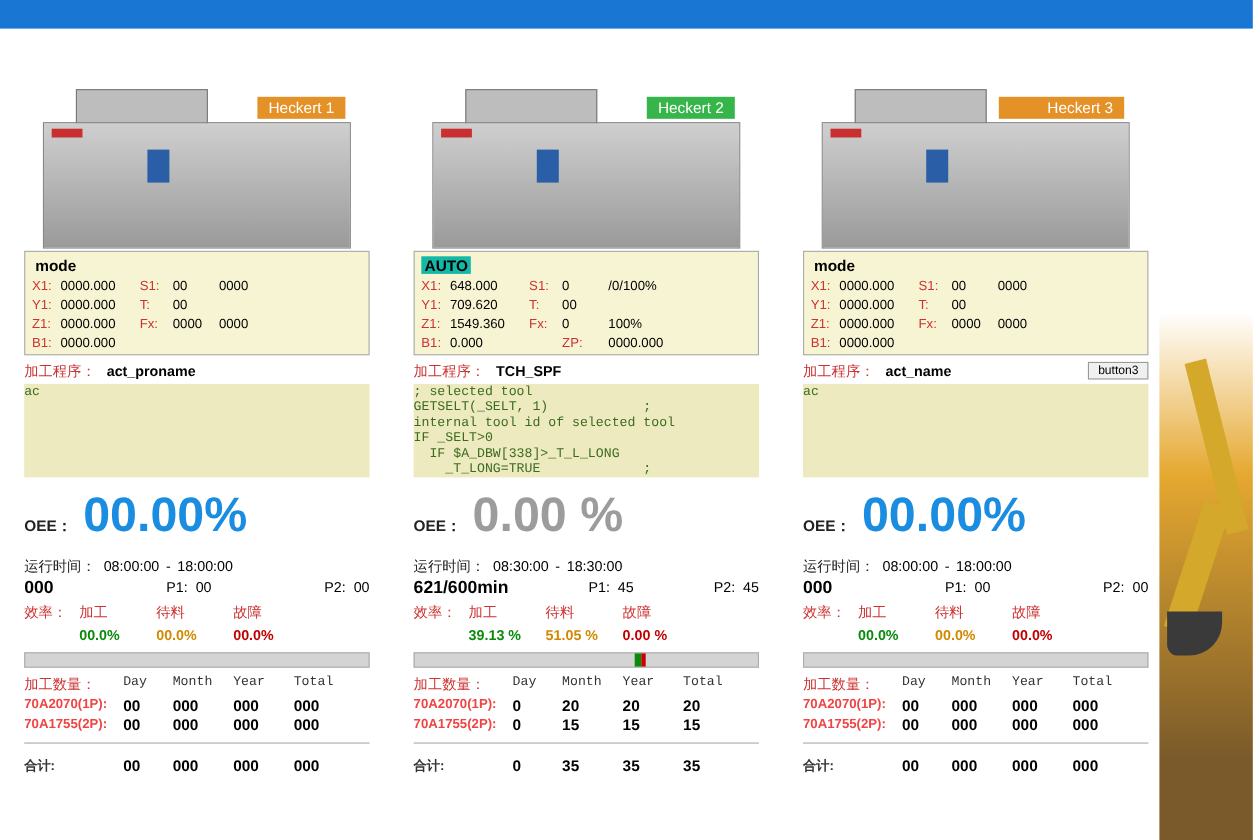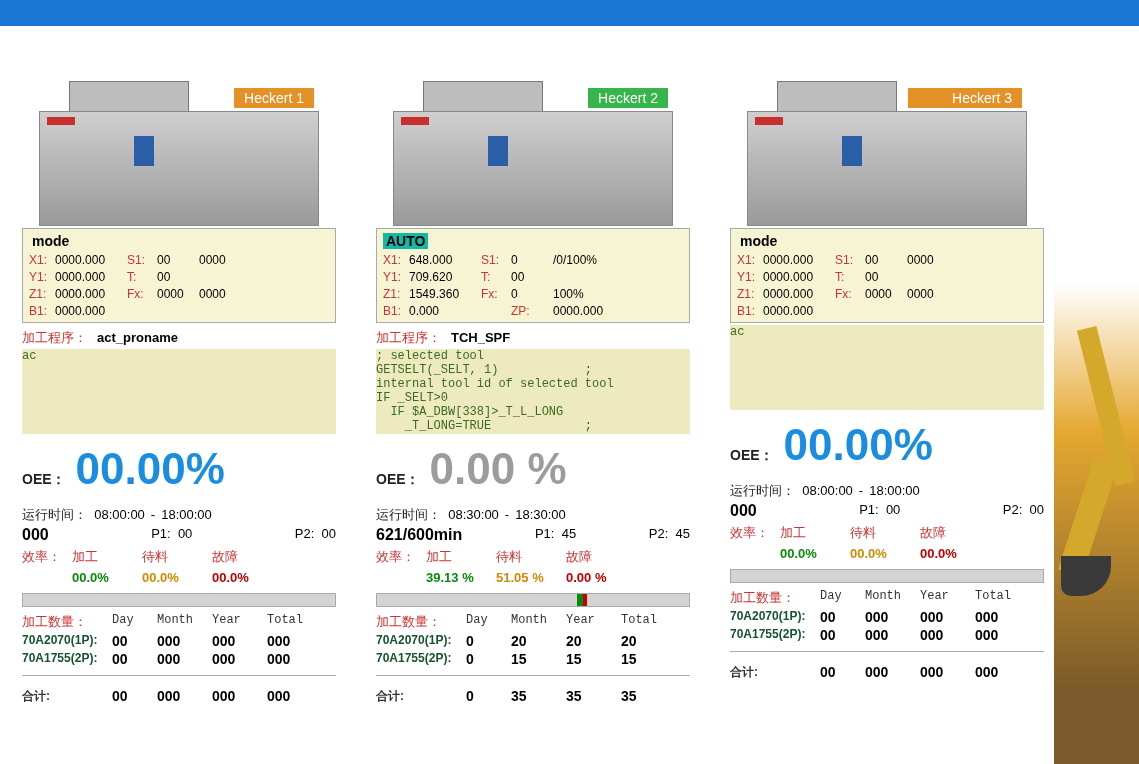--- a/index.html
+++ b/index.html
@@ -204,21 +204,21 @@
 .progbar .seg-r { position:absolute; height:100%; background:#c00;}
 
 .stat-tbl {
   margin: 6px 18px 0;
   font-size: 13px;
 }
 .stat-tbl .hdr { display:grid; grid-template-columns: 90px 45px 55px 55px 55px; margin-bottom:2px;}
 .stat-tbl .hdr span { font-family:"Courier New",monospace; font-size:12px; color:#333;}
 .stat-tbl .hdr .lab0 { color:#c33; font-family: inherit; font-size:13px;}
 .stat-tbl .rw { display:grid; grid-template-columns: 90px 45px 55px 55px 55px; margin-bottom:2px;}
-.stat-tbl .rw .rlab { color:#14532d; font-size:12px;}
+.stat-tbl .rw .rlab { color:#ef4444; font-size:12px;}
 .stat-tbl .rw span { font-weight: bold; font-size:14px;}
 .stat-tbl .tot { margin-top: 12px;}
 .stat-tbl .tot .rlab { color:#333;}
 
 hr.div {
   margin: 8px 18px 2px;
   border: none;
   border-top: 1px solid #aaa;
 }
 
@@ -469,20 +469,21 @@
           <span class="lab">Z1:</span>
           <span class="val">0000.000</span>
           <span class="lab">Fx:</span>
           <span class="val">0000</span>
           <span class="val">0000</span>
           <span class="lab">B1:</span>
           <span class="val">0000.000</span>
           <span></span>
         </div>
       </div>
+      <div class="prog-line"><span class="plab">加工程序：</span><span class="pval">act_name</span><button class="btn3">button3</button></div>
       <div class="codebox">ac</div>
       <div class="oee-line">
         <span class="oee-lab">OEE：</span>
         <span class="oee-val-blue">00.00%</span>
       </div>
       <div class="time-line"><span class="tlab">运行时间：</span>&nbsp;&nbsp;<span>08:00:00</span><span class="sep">-</span><span>18:00:00</span></div>
       <div class="row2">
         <span class="big">000</span>
         <span class="p">P1:&nbsp;&nbsp;00</span>
         <span class="p">P2:&nbsp;&nbsp;00</span>

